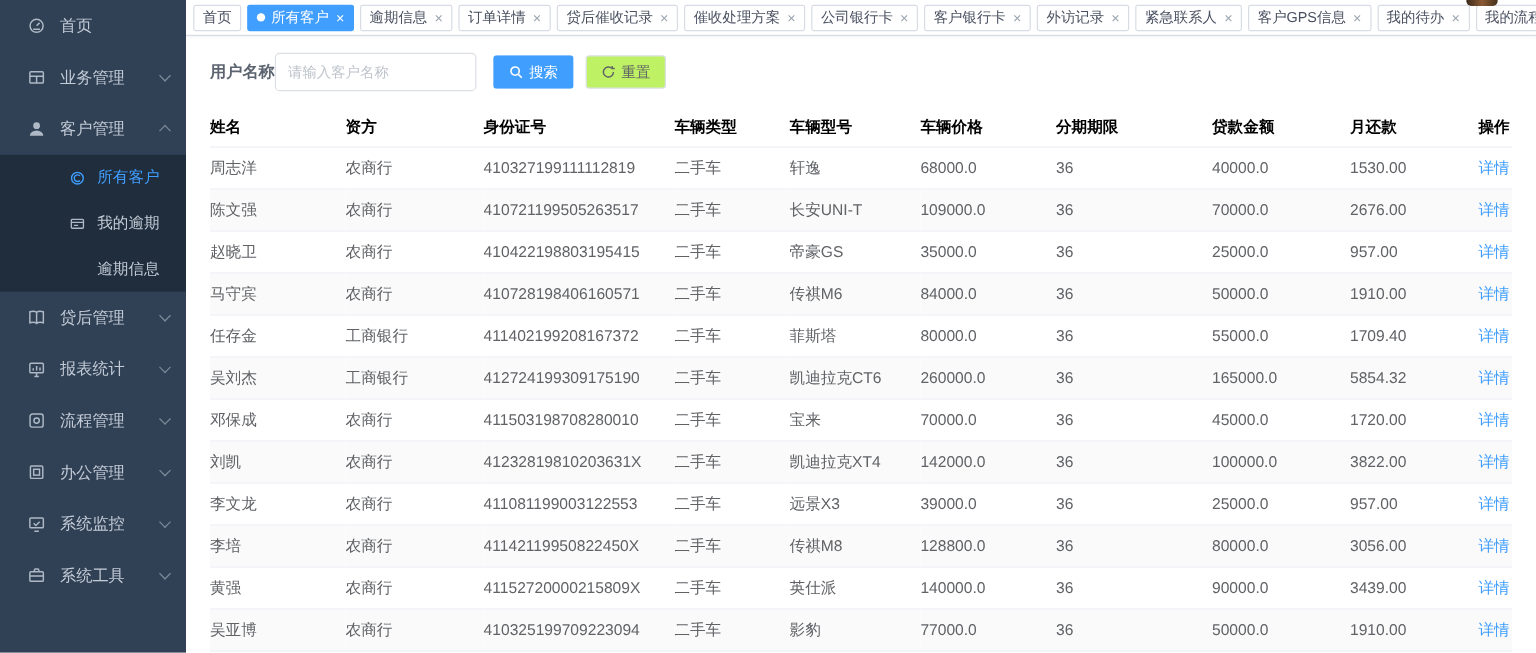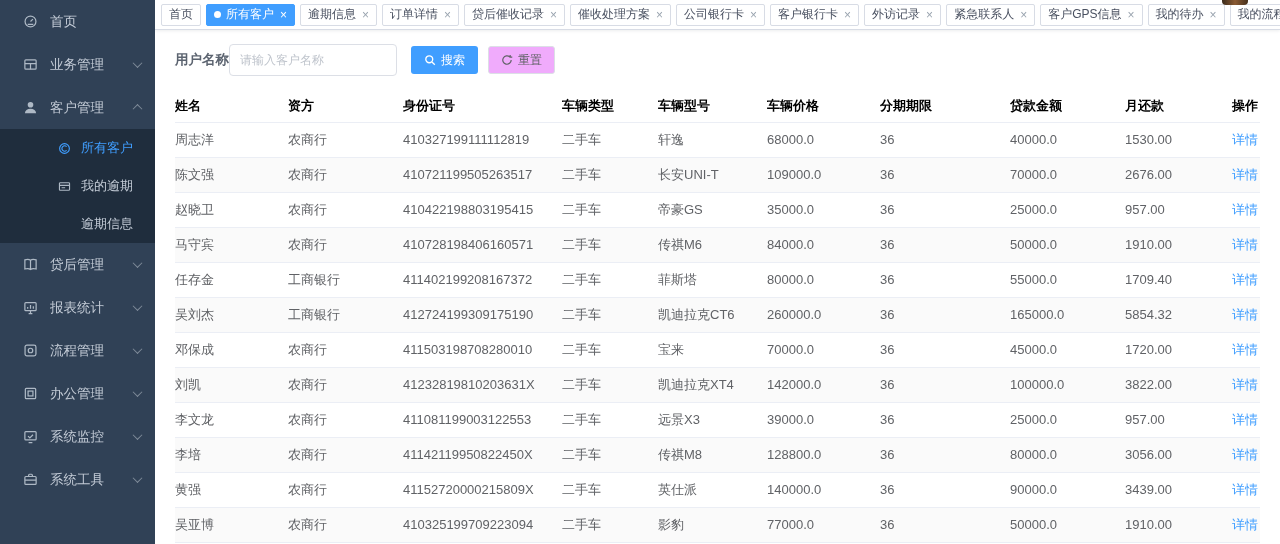--- a/index.html
+++ b/index.html
@@ -34,21 +34,21 @@
   .avatar-frag { position:absolute; top:0; right:32px; width:26px; height:5px; border-radius:0 0 4px 4px; background:linear-gradient(90deg,#3a2a1a,#8a5a33,#46301c); }
 
   
   .search-row { display:flex; align-items:center; margin:14px 20px 14px 20px; }
   .search-label { font-weight:700; color:#5c6470; font-size:13.5px; white-space:nowrap; }
   .search-input { width:168px; height:32px; border:1px solid #dcdfe6; border-radius:4px; padding:0 10px; font-size:12px; color:#606266; outline:none; font-family:inherit; }
   .search-input::placeholder { color:#bfc4cc; }
   .btn { height:28px; display:inline-flex; align-items:center; gap:5px; padding:0 12px; border-radius:3px; font-size:12px; cursor:pointer; border:1px solid transparent; font-family:inherit; }
   .btn svg { display:block; }
   .btn-primary { background:#409EFF; color:#fff; margin-left:14px; }
-  .btn-plain { background:#f0abfc; border-color:#dcdfe6; color:#606266; margin-left:10px; }
+  .btn-plain { background:#bef264; border-color:#dcdfe6; color:#606266; margin-left:10px; }
 
   
   .table-wrap { margin:0 20px; }
   table { width:100%; border-collapse:collapse; table-layout:fixed; }
   th { height:32px; text-align:left; font-size:13px; color:#000000; font-weight:700; border-bottom:1px solid #ebeef5; padding:0; white-space:nowrap; overflow:hidden; }
   td { height:35px; font-size:13px; color:#606266; border-bottom:1px solid #ebeef5; padding:0; white-space:nowrap; overflow:hidden; }
   tbody tr:nth-child(even) { background:#fafafa; }
   th:last-child, td.op { text-align:right; padding-right:2px; }
   .link { color:#409EFF; cursor:pointer; text-decoration:none; }
 </style>

